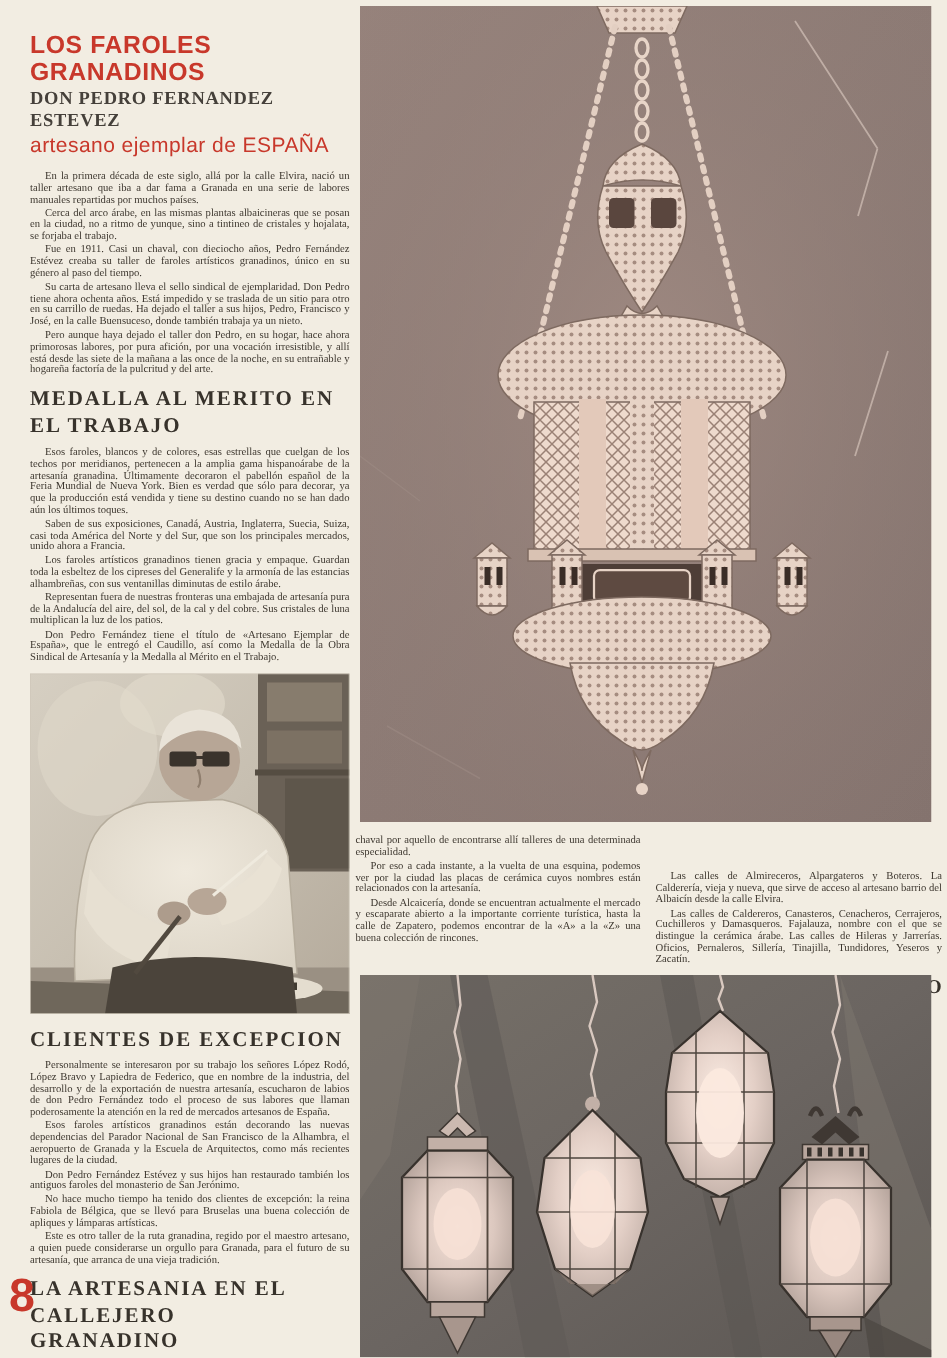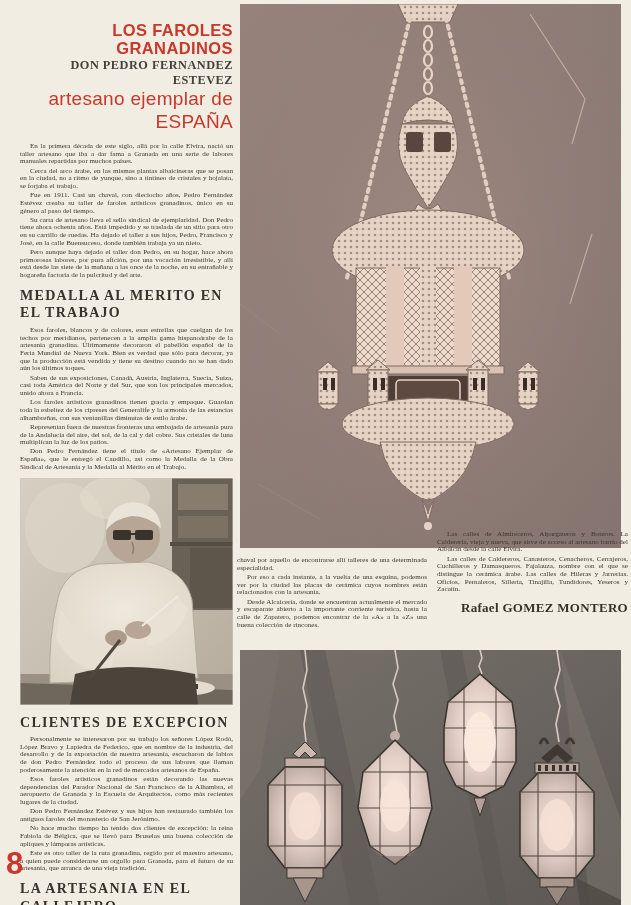--- a/index.html
+++ b/index.html
@@ -10,32 +10,32 @@
   html,body{margin:0;padding:0;}
   body{
     width:631px;height:905px;position:relative;overflow:hidden;
     background:var(--paper);
     font-family:"Liberation Serif", serif;
   }
   .page{position:absolute;inset:0;}
 
   
   .col-left{position:absolute;left:20px;top:22px;width:213px;}
-  .headline{text-align:right;margin-bottom:9px;}
+  .headline{text-align:left;margin-bottom:9px;}
   .headline .t1{
     display:block;font-family:"Liberation Sans",sans-serif;font-weight:700;
     font-size:16.5px;letter-spacing:.4px;color:var(--red);line-height:1.08;
   }
   .headline .t2{
     display:block;font-family:Liberation Serif, serif;font-weight:700;
     font-size:12.3px;letter-spacing:.5px;color:#45403a;line-height:1.25;
   }
   .headline .t3{
     display:block;font-family:"Liberation Sans",sans-serif;font-weight:400;
-    font-size:19px;letter-spacing:.3px;color:var(--red);line-height:1.2;
+    font-size:14px;letter-spacing:.3px;color:var(--red);line-height:1.2;
   }
   p.body{
     font-size:7.1px;line-height:7.7px;text-align:justify;color:var(--ink);
     margin:0 0 1.5px 0;text-indent:10px;
   }
   h4.sec{
     font-size:14px;font-weight:700;letter-spacing:1.3px;color:#37322b;
     margin:7px 0 5px 0;line-height:1.25;
   }
   .photo-man{width:213px;height:227px;margin:6px 0 9px 0;display:block;}
@@ -46,21 +46,21 @@
     font-family:"Liberation Sans",sans-serif;font-weight:700;
     font-size:31px;color:var(--red);line-height:1;
   }
 
   
   .photo-top{position:absolute;left:240px;top:4px;width:381px;height:544px;display:block;}
   .photo-bottom{position:absolute;left:240px;top:650px;width:381px;height:255px;display:block;}
 
   
   .mid-col{position:absolute;left:237px;top:557px;width:190px;}
-  .right-col{position:absolute;left:437px;top:531px;width:191px;}
+  .right-col{position:absolute;left:437px;top:581px;width:191px;}
   .byline{
     text-align:right;font-size:13px;font-weight:700;color:#37322b;
     margin-top:6px;letter-spacing:.3px;
   }
 </style>
 </head>
 <body>
 
 <div class="page">
 

